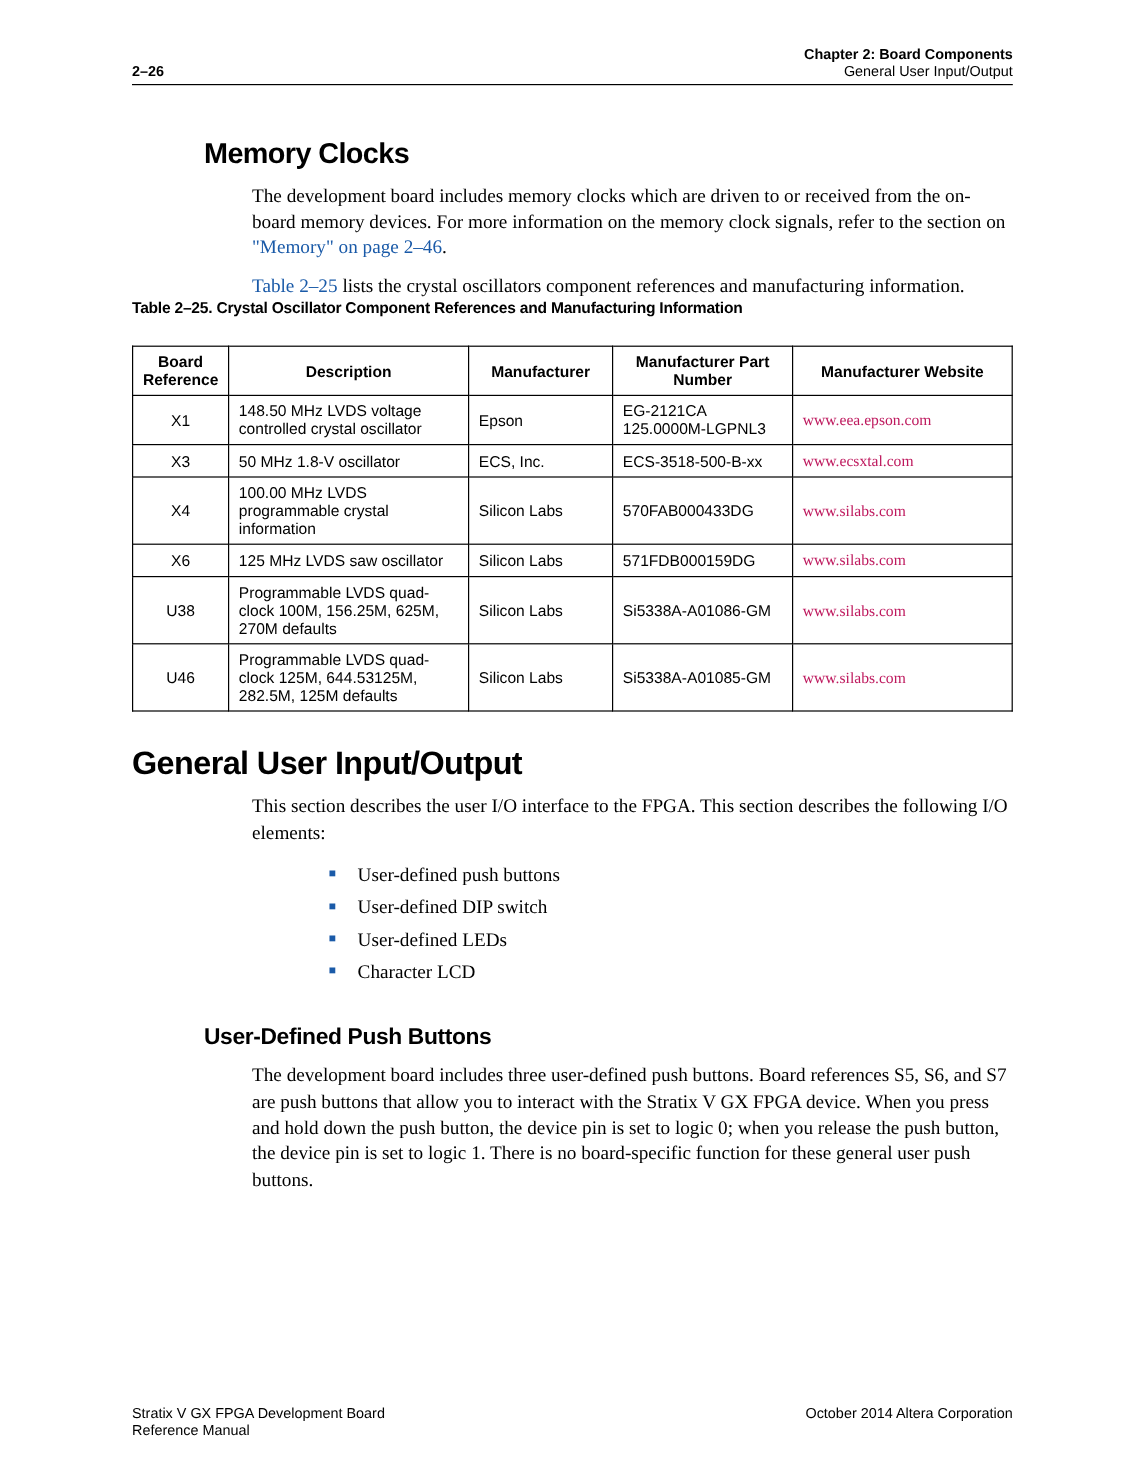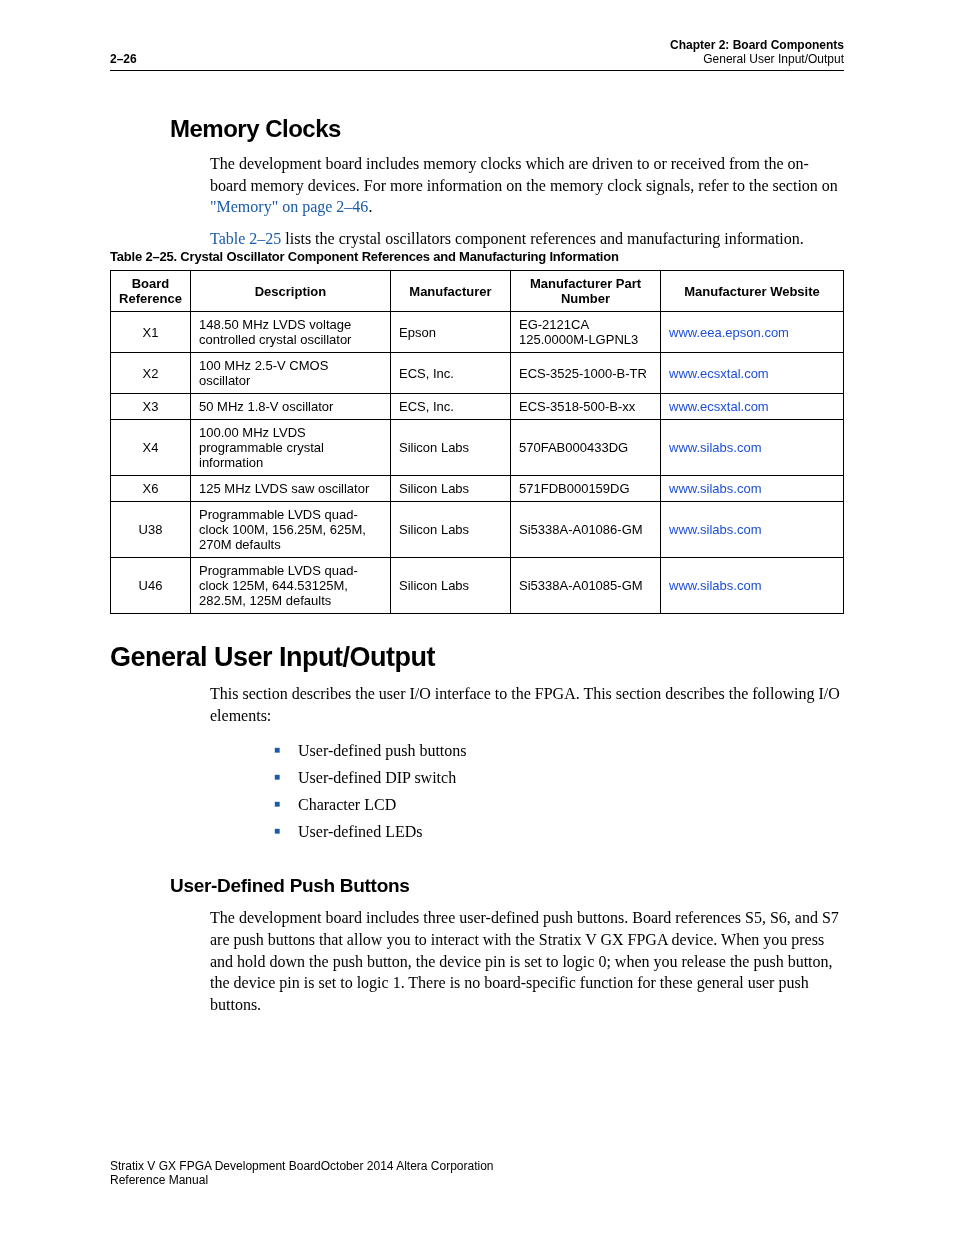--- a/index.html
+++ b/index.html
@@ -70,33 +70,33 @@
     padding-left: 24px;
   }
   .bullet-list li::before {
     content: "■";
     color: #1a5aa8;
     position: absolute;
     left: 0;
     font-size: 10px;
     top: 4px;
   }
-  .link { color: #1d4ed8; text-decoration: none; }
+  .link { color: #be185d; text-decoration: none; font-family: Liberation Serif, serif; }
   .xref { color: #1a5aa8; }
 
   .table-caption {
     font-family: Arial, Helvetica, sans-serif;
     font-weight: 800;
     font-size: 13px;
     letter-spacing: -0.2px;
   }
   table.data {
     width: 100%;
     border-collapse: collapse;
-    margin-top: 6px;
+    margin-top: 24px;
     font-family: Arial, Helvetica, sans-serif;
     font-size: 13px;
   }
   table.data th, table.data td {
     border: 1px solid #000;
     padding: 5px 8px;
     vertical-align: middle;
     text-align: left;
   }
   table.data th {
@@ -106,25 +106,25 @@
   }
   table.data td.center { text-align: center; }
   .col-ref { width: 80px; }
   .col-desc { width: 200px; }
   .col-mfr { width: 120px; }
   .col-part { width: 150px; }
   .col-web { }
 
   .footer {
     position: absolute;
-    bottom: 48px;
+    bottom: 36px;
     left: 110px;
     right: 110px;
     display: flex;
-    justify-content: flex-start;
+    justify-content: space-between;
     font-family: Arial, Helvetica, sans-serif;
     font-size: 12px;
   }
   .footer-right { text-align: right; }
 </style>
 </head>
 <body>
 
 <div class="page">
 
@@ -160,27 +160,20 @@
     </thead>
     <tbody id="tbody">
         <tr>
           <td class="center">X1</td>
           <td>148.50 MHz LVDS voltage controlled crystal oscillator</td>
           <td>Epson</td>
           <td>EG-2121CA 125.0000M-LGPNL3</td>
           <td><a class="link">www.eea.epson.com</a></td>
         </tr>
         <tr>
-          <td class="center">X2</td>
-          <td>100 MHz 2.5-V CMOS oscillator</td>
-          <td>ECS, Inc.</td>
-          <td>ECS-3525-1000-B-TR</td>
-          <td><a class="link">www.ecsxtal.com</a></td>
-        </tr>
-        <tr>
           <td class="center">X3</td>
           <td>50 MHz 1.8-V oscillator</td>
           <td>ECS, Inc.</td>
           <td>ECS-3518-500-B-xx</td>
           <td><a class="link">www.ecsxtal.com</a></td>
         </tr>
         <tr>
           <td class="center">X4</td>
           <td>100.00 MHz LVDS programmable crystal information</td>
           <td>Silicon Labs</td>
@@ -209,22 +202,22 @@
           <td><a class="link">www.silabs.com</a></td>
         </tr>
       </tbody>
   </table>
 
   <div class="h1">General User Input/Output</div>
   <p class="body-text">This section describes the user I/O interface to the FPGA. This section describes the following I/O elements:</p>
   <ul class="bullet-list" id="io-list">
       <li>User-defined push buttons</li>
       <li>User-defined DIP switch</li>
+      <li>User-defined LEDs</li>
       <li>Character LCD</li>
-      <li>User-defined LEDs</li>
     </ul>
 
   <div class="h3">User-Defined Push Buttons</div>
   <p class="body-text">The development board includes three user-defined push buttons. Board references S5, S6, and S7 are push buttons that allow you to interact with the Stratix V GX FPGA device. When you press and hold down the push button, the device pin is set to logic 0; when you release the push button, the device pin is set to logic 1. There is no board-specific function for these general user push buttons.</p>
 
 </div>
 
 <div class="footer">
   <div>
     <div>Stratix V GX FPGA Development Board</div>

